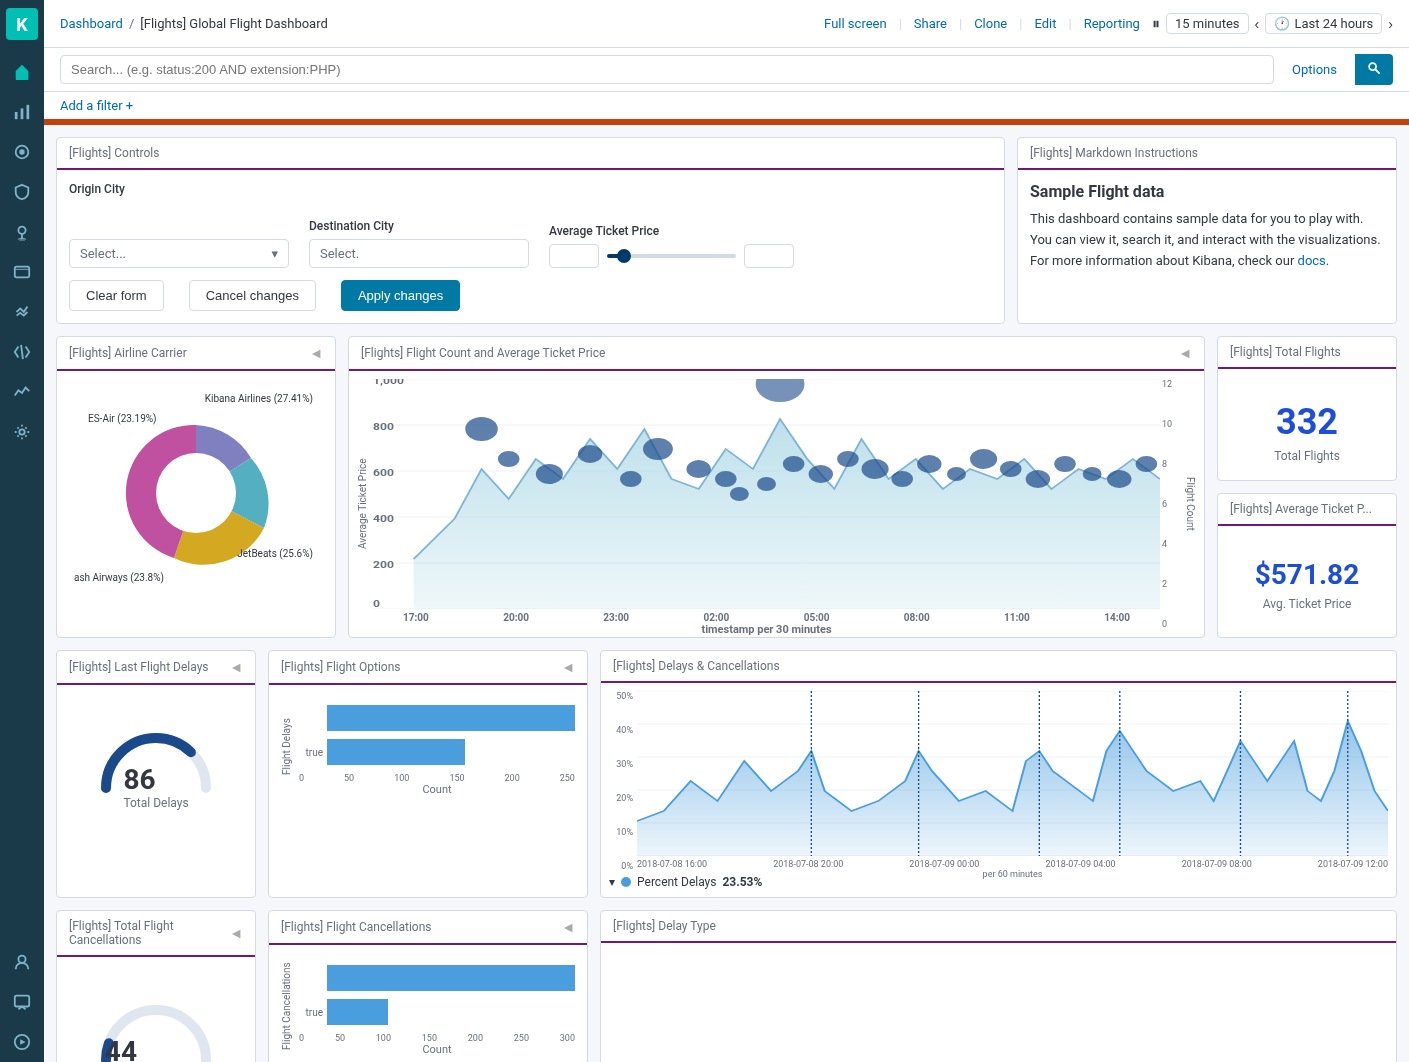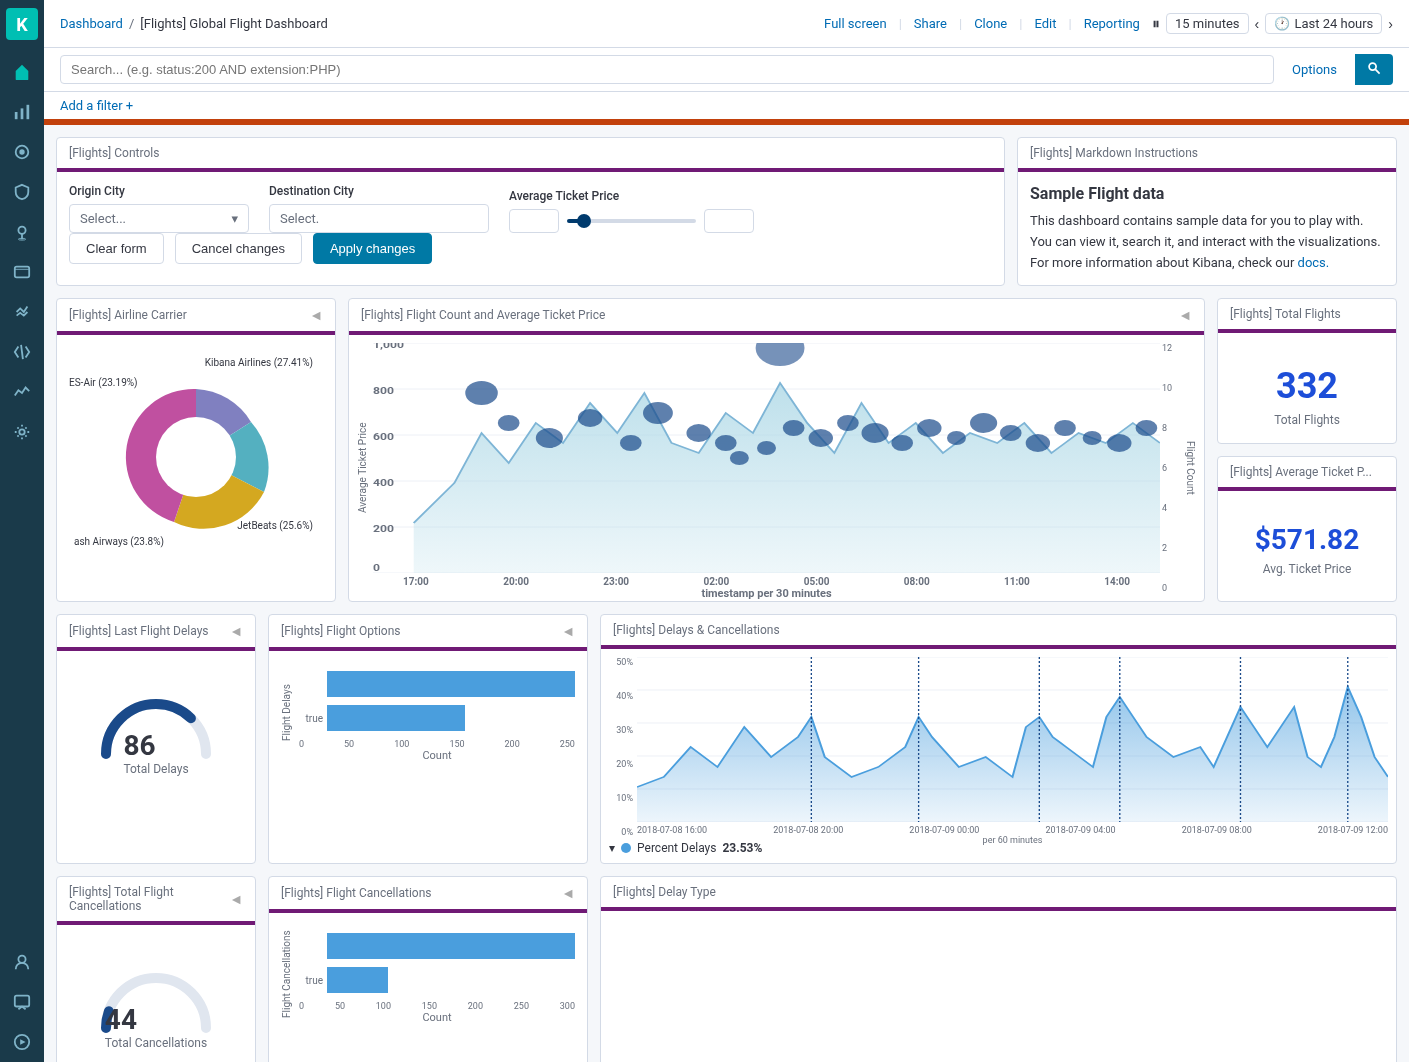--- a/index.html
+++ b/index.html
@@ -36,34 +36,34 @@
     
     .filterbar { background: white; border-bottom: 6px solid #c2410c; padding: 6px 16px; flex-shrink: 0; }
     .add-filter { color: #006bb4; font-size: 13px; cursor: pointer; }
 
     
     .dashboard { flex: 1; overflow-y: auto; padding: 12px; background: #f5f7fa; }
     .controls-row { display: flex; align-items: flex-end; gap: 20px; }
     .control-group { display: flex; flex-direction: column; gap: 6px; }
     .control-label { font-size: 12px; color: #343741; font-weight: 500; }
     .control-select { border: 1px solid #d3dae6; border-radius: 4px; padding: 6px 10px; font-size: 13px; color: #69707d; background: white; cursor: pointer; display: flex; align-items: center; justify-content: space-between; gap: 8px; }
-    .control-select-wide { width: 180px; }
+    .control-select-wide { width: 220px; margin-top: 37px; }
     .control-select-med { width: 220px; }
     .slider-group { display: flex; align-items: center; gap: 8px; }
     .slider-input { width: 180px; }
     .slider-val { width: 50px; border: 1px solid #d3dae6; border-radius: 4px; padding: 4px 6px; font-size: 12px; text-align: center; }
-    .controls-buttons { display: flex; gap: 11px; }
+    .controls-buttons { display: flex; gap: 25px; margin-top: 12px; }
     .btn { padding: 7px 16px; border-radius: 4px; font-size: 13px; cursor: pointer; border: 1px solid #d3dae6; }
     .btn-default { background: white; color: #343741; }
     .btn-primary { background: #0079a5; color: white; border-color: #0079a5; font-weight: 500; }
 
     
     .dash-row { display: flex; gap: 12px; margin-bottom: 12px; }
     .panel { background: white; border: 1px solid #d3dae6; border-radius: 4px; overflow: hidden; }
-    .panel-header { padding: 8px 12px; font-size: 12px; color: #69707d; border-bottom: 4px solid #701a75; display: flex; justify-content: space-between; align-items: center; }
+    .panel-header { padding: 8px 12px; font-size: 12px; color: #69707d; border-bottom: 2px solid #701a75; display: flex; justify-content: space-between; align-items: center; }
     .panel-gear { color: #aaa; cursor: pointer; font-size: 14px; }
     .panel-body { padding: 12px; }
 
     
     .carrier-panel { flex: 0 0 280px; min-height: 280px; }
     .donut-container { position: relative; display: flex; align-items: center; justify-content: center; height: 220px; }
 
     
     .flight-count-panel { flex: 1; }
     .metric-value { font-size: 36px; font-weight: 700; color: #1d4ed8; text-align: center; margin: 20px 0 6px; }
@@ -288,23 +288,23 @@
 
               <path d="M80,80 L135,45 A68,68 0 0,1 148,115 Z" fill="#54b0c0"></path>
 
               <path d="M80,80 L148,115 A68,68 0 0,1 58,145 Z" fill="#d4a820"></path>
 
               <path d="M80,80 L58,145 A68,68 0 0,1 80,12 Z" fill="#c050a0"></path>
               <circle cx="80" cy="80" r="40" fill="white"></circle>
             </svg>
 
             <div style="position:absolute;top:10px;right:10px;font-size:10px;color:#343741;">Kibana Airlines (27.41%)</div>
-            <div style="position:absolute;bottom:36px;right:10px;font-size:10px;color:#343741;">JetBeats (25.6%)</div>
+            <div style="position:absolute;bottom:44px;right:10px;font-size:10px;color:#343741;">JetBeats (25.6%)</div>
             <div style="position:absolute;bottom:20px;left:5px;font-size:10px;color:#343741;">ash Airways (23.8%)</div>
-            <div style="position:absolute;top:30px;left:0;font-size:10px;color:#343741;">ES-Air (23.19%)</div>
+            <div style="position:absolute;top:30px;left:19px;font-size:10px;color:#343741;">ES-Air (23.19%)</div>
           </div>
         </div>
       </div>
 
       <div class="panel flight-count-panel">
         <div class="panel-header">
           <span>[Flights] Flight Count and Average Ticket Price</span>
           <span class="panel-gear">◄</span>
         </div>
         <div class="panel-body" style="padding:8px;">

